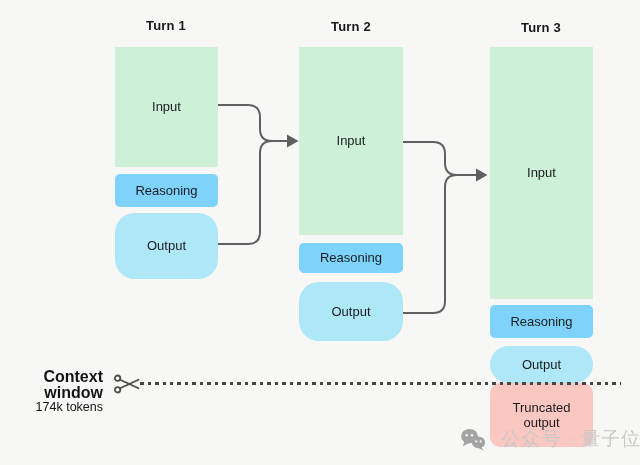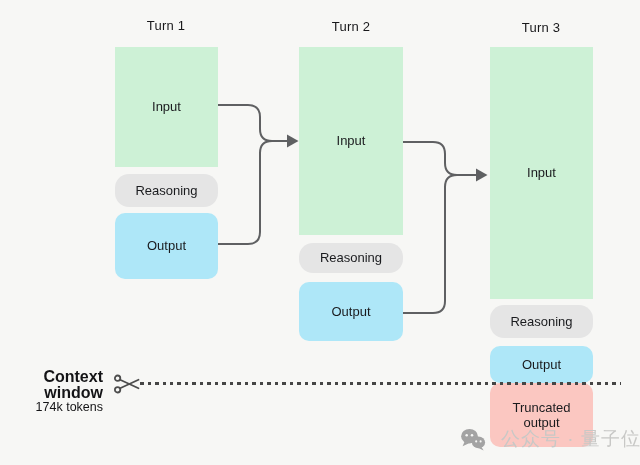--- a/index.html
+++ b/index.html
@@ -2,29 +2,29 @@
 <html><head>
 <meta charset="utf-8">
 <style>
   html,body{margin:0;padding:0;background:#f7f7f5;}
   .canvas{
     position:relative;width:640px;height:465px;background:#f7f7f5;
     font-family:"Liberation Sans",sans-serif;overflow:hidden;
   }
   .turn-title{
     position:absolute;width:104px;text-align:center;
-    font-size:13px;font-weight:400;color:#18181a;letter-spacing:.2px;
+    font-size:13px;font-weight:700;color:#18181a;letter-spacing:.2px;
   }
   .box{
     position:absolute;display:flex;align-items:center;justify-content:center;
     font-size:13px;color:#1a1b1e;text-align:center;line-height:1.18;
   }
   .box-input{background:#cdf1d6;border-radius:0;}
-  .box-reasoning{background:#e5e5e5;border-radius:14px;}
-  .box-output{background:#aee7f8;border-radius:10px;}
+  .box-reasoning{background:#7dd3fc;border-radius:5px;}
+  .box-output{background:#aee7f8;border-radius:20px;}
   .box-truncated{background:#fbc7c1;border-radius:10px;}
   .box-truncated .lbl{width:82px;}
   .arrows{position:absolute;left:0;top:0;pointer-events:none;}
   .dashline{
     position:absolute;left:140px;top:382px;width:481px;height:2.5px;
     background:repeating-linear-gradient(90deg,#454545 0 3.5px,transparent 3.5px 7.5px);
   }
   .ctx{
     position:absolute;left:0;top:369px;width:103px;text-align:right;
     color:#141416;line-height:15.5px;

